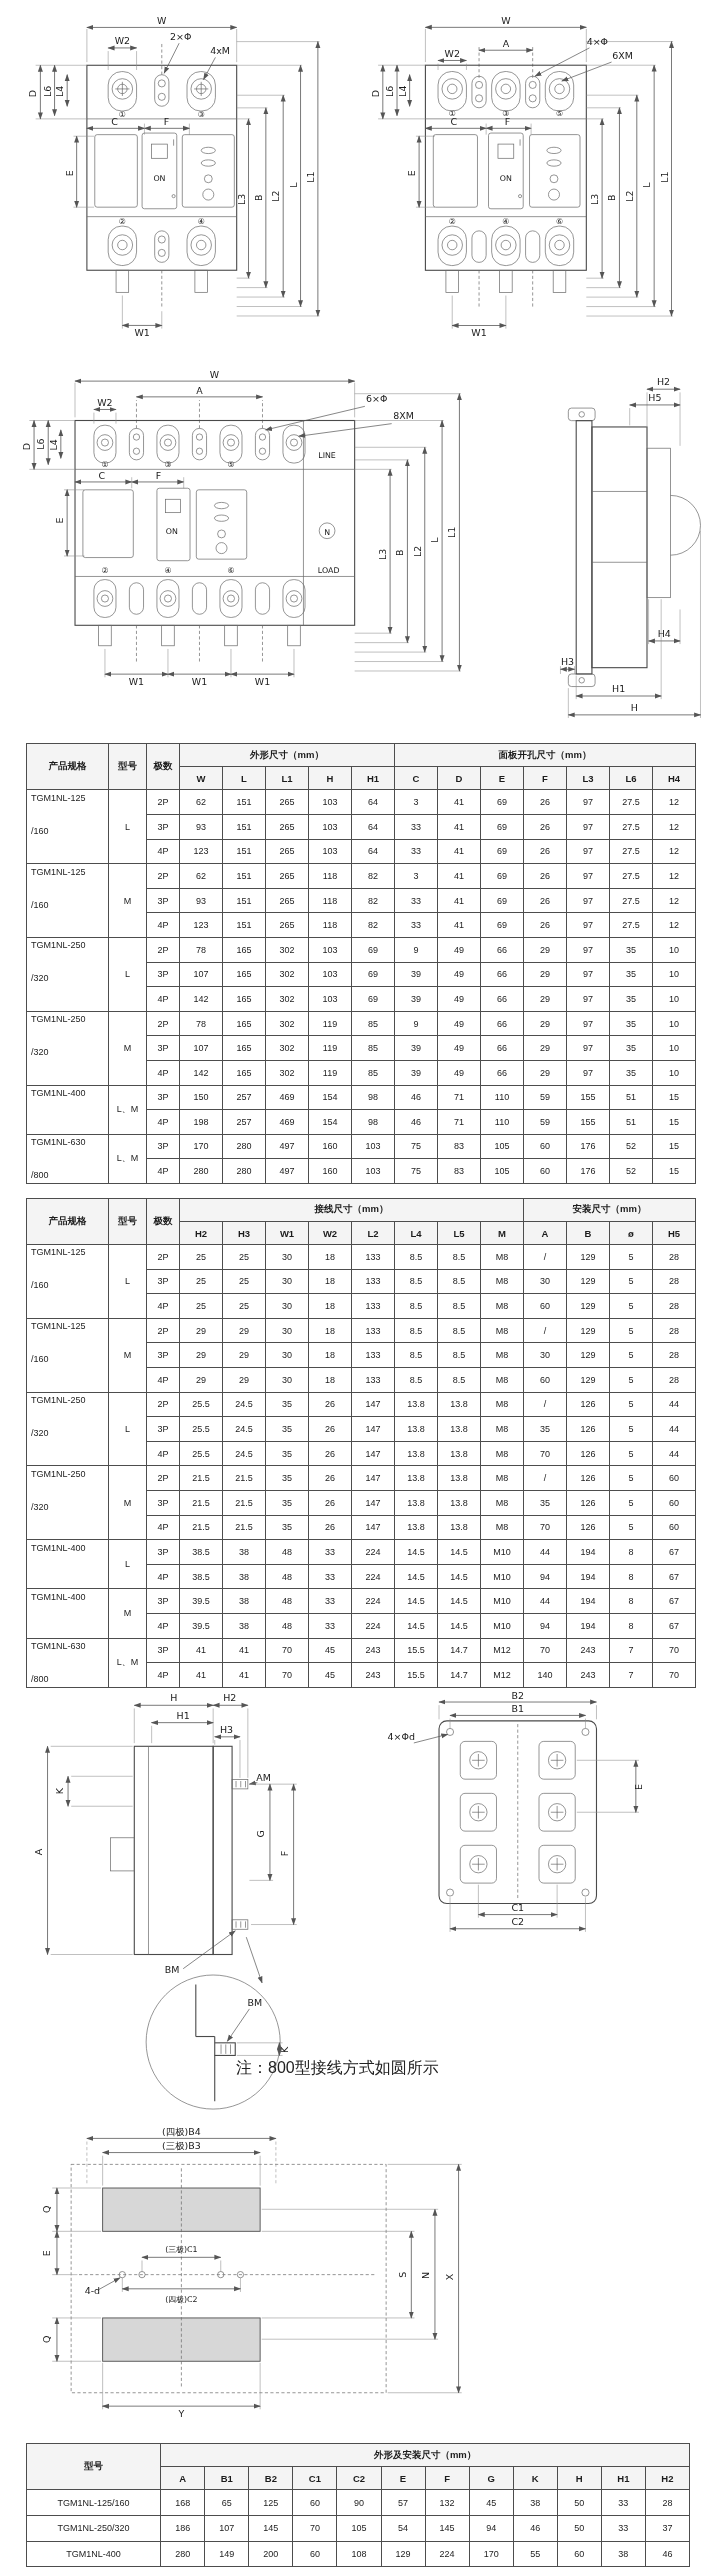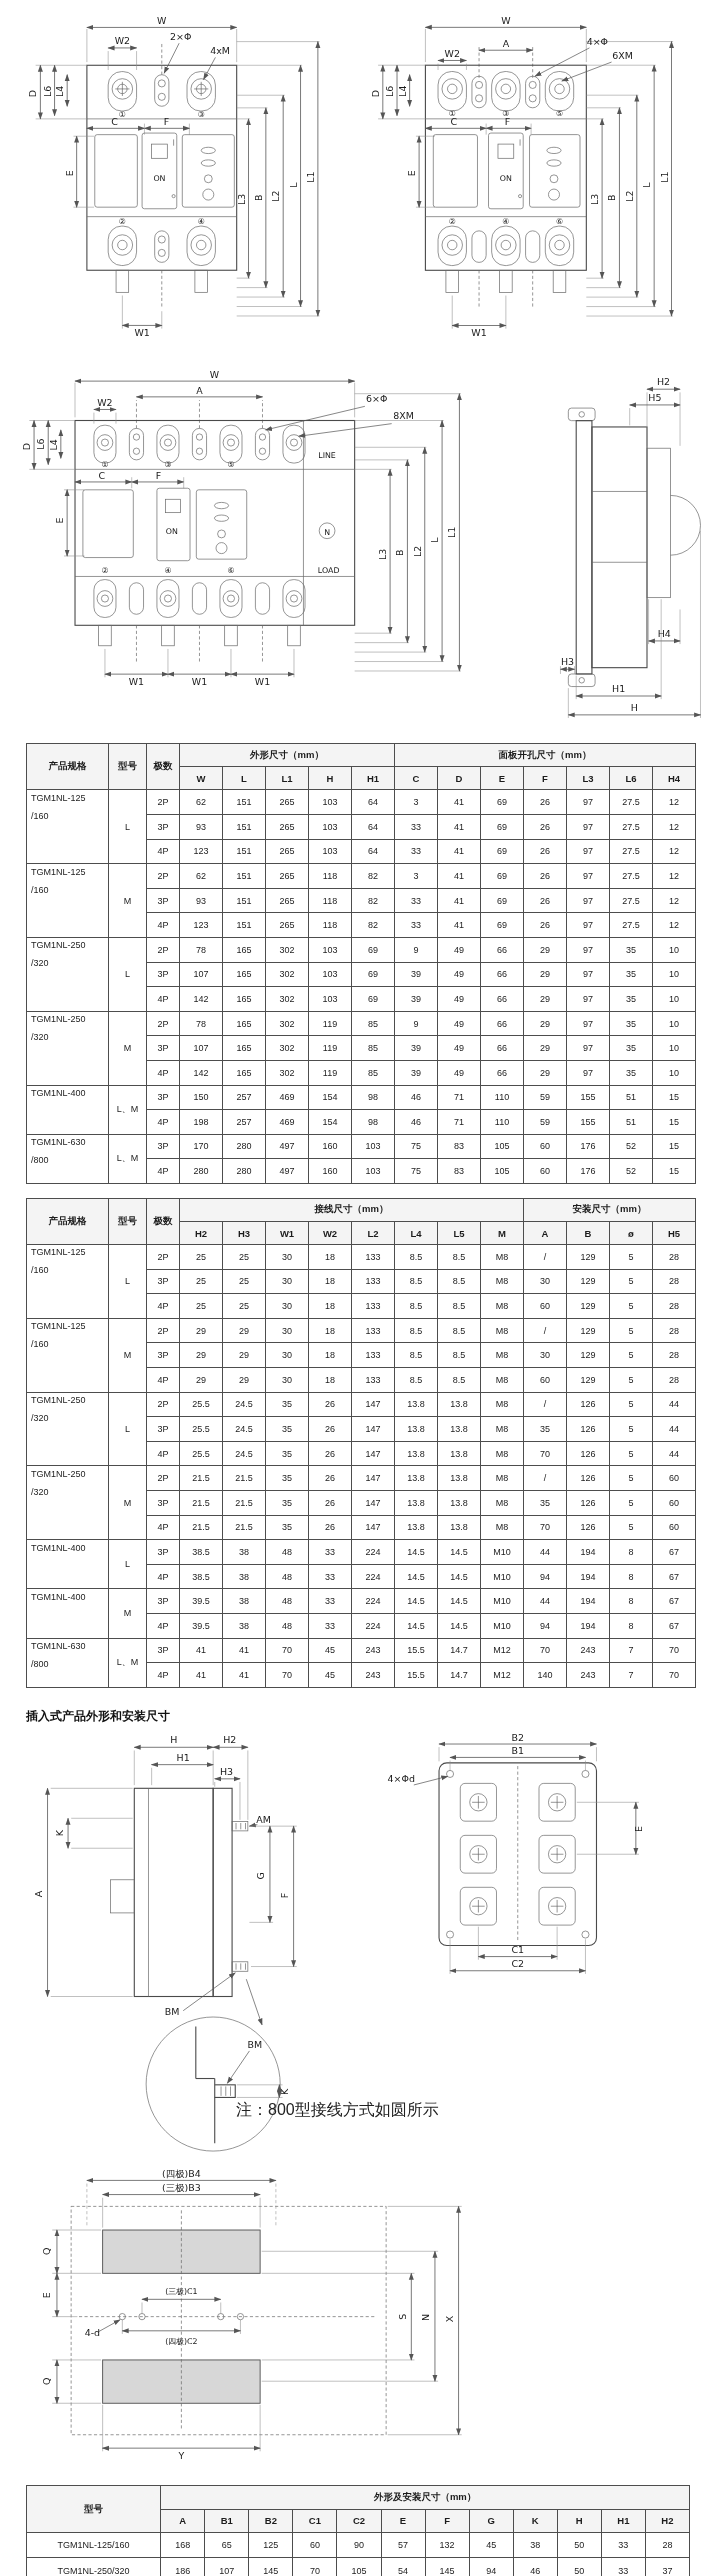--- a/index.html
+++ b/index.html
@@ -17,21 +17,21 @@
   .ldr{stroke:#555;stroke-width:0.9;fill:none;marker-end:url(#ma);}
   .bar{fill:#d7d7d7;stroke:#555;stroke-width:1.2;}
   text.dlabel{font-family:"DejaVu Sans","Liberation Sans",sans-serif;font-size:12px;fill:#1a1a1a;text-anchor:middle;}
   text.dlabel.sm{font-size:10px;}
   
   table.dimtab{border-collapse:collapse;table-layout:fixed;background:#fff;}
   table.dimtab th,table.dimtab td{border:0.8px solid #4d4d4d;text-align:center;vertical-align:middle;
     font-size:9px;color:#1c1c1c;padding:0.8px 0.8px;height:22px;overflow:hidden;}
   table.dimtab thead th{font-weight:bold;font-size:9.5px;background:#f4f4f4;height:20.5px;}
   table.dimtab td.spec{text-align:left;vertical-align:top;padding:2.4px 1.6px 1.6px 4px;}
-  .specwrap{display:flex;flex-direction:column;gap:8px;justify-content:flex-end;}
+  .specwrap{display:flex;flex-direction:column;gap:23px;justify-content:flex-end;}
   #t1{margin:11px 0 0 26px;width:664px;}
   #t2{margin:14px 0 0 26px;width:664px;}
   #t3{margin:16px 0 0 26px;width:664px;}
   #t3 td,#t4 td{height:23px;}
   .sec-title{font-size:12px;font-weight:bold;color:#111;margin:20.5px 0 4.7px 26px;}
   .note{position:absolute;left:236px;top:370px;font-size:16px;color:#222;white-space:nowrap;}
 </style>
 </head>
 <body>
 
@@ -1118,21 +1118,20 @@
           <td>14.7</td>
           <td>M12</td>
           <td>140</td>
           <td>243</td>
           <td>7</td>
           <td>70</td>
         </tr>
       </tbody>
   </table>
 
-  <h3 class="sec-title">插入式产品外形和安装尺寸</h3>
 
   <div class="drow rel" style="padding:3.2px 0 0 16px">
 
     <svg width="347" height="430" viewBox="0 0 440 545">
       <rect class="out" x="150" y="70" width="100" height="264"></rect>
       <line class="thin" x1="168" y1="70" x2="168" y2="334"></line>
       <rect class="thin" x="120" y="186" width="30" height="42"></rect>
       <rect class="out" x="250" y="70" width="24" height="264"></rect>
       <rect class="thin" x="274" y="112" width="20" height="12"></rect>
       <line class="thin" x1="279" y1="114" x2="279" y2="122"></line>

